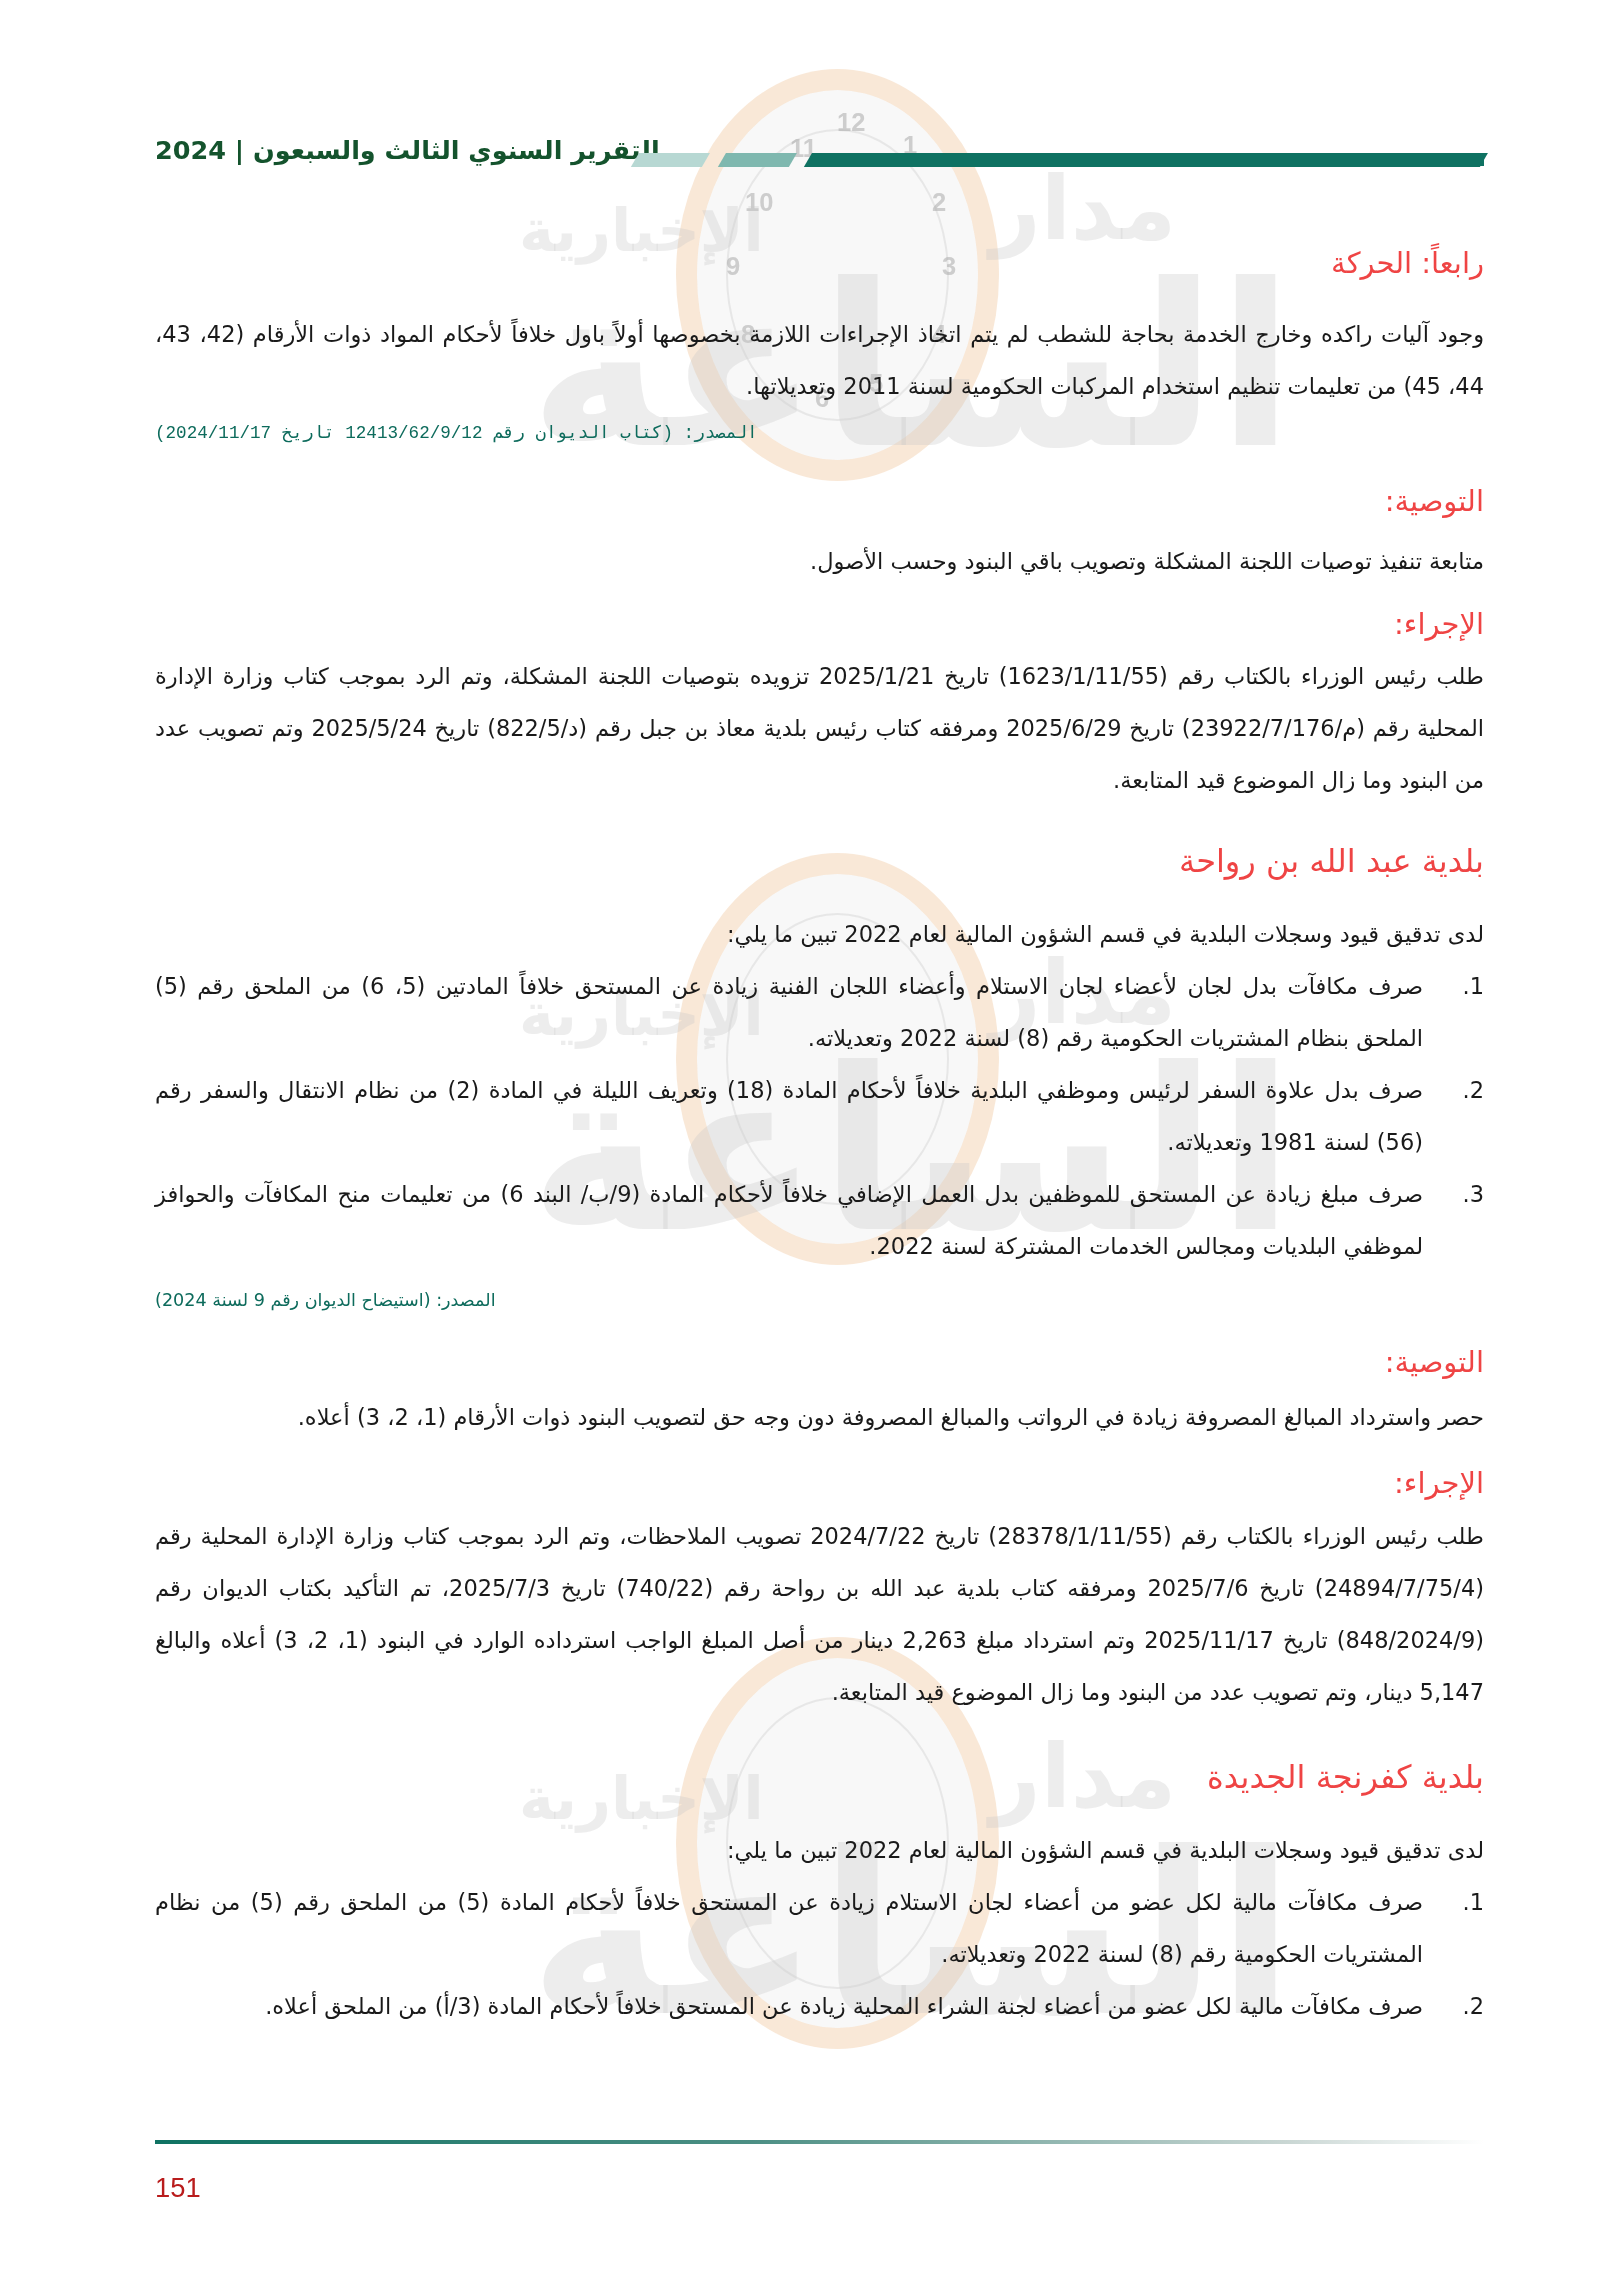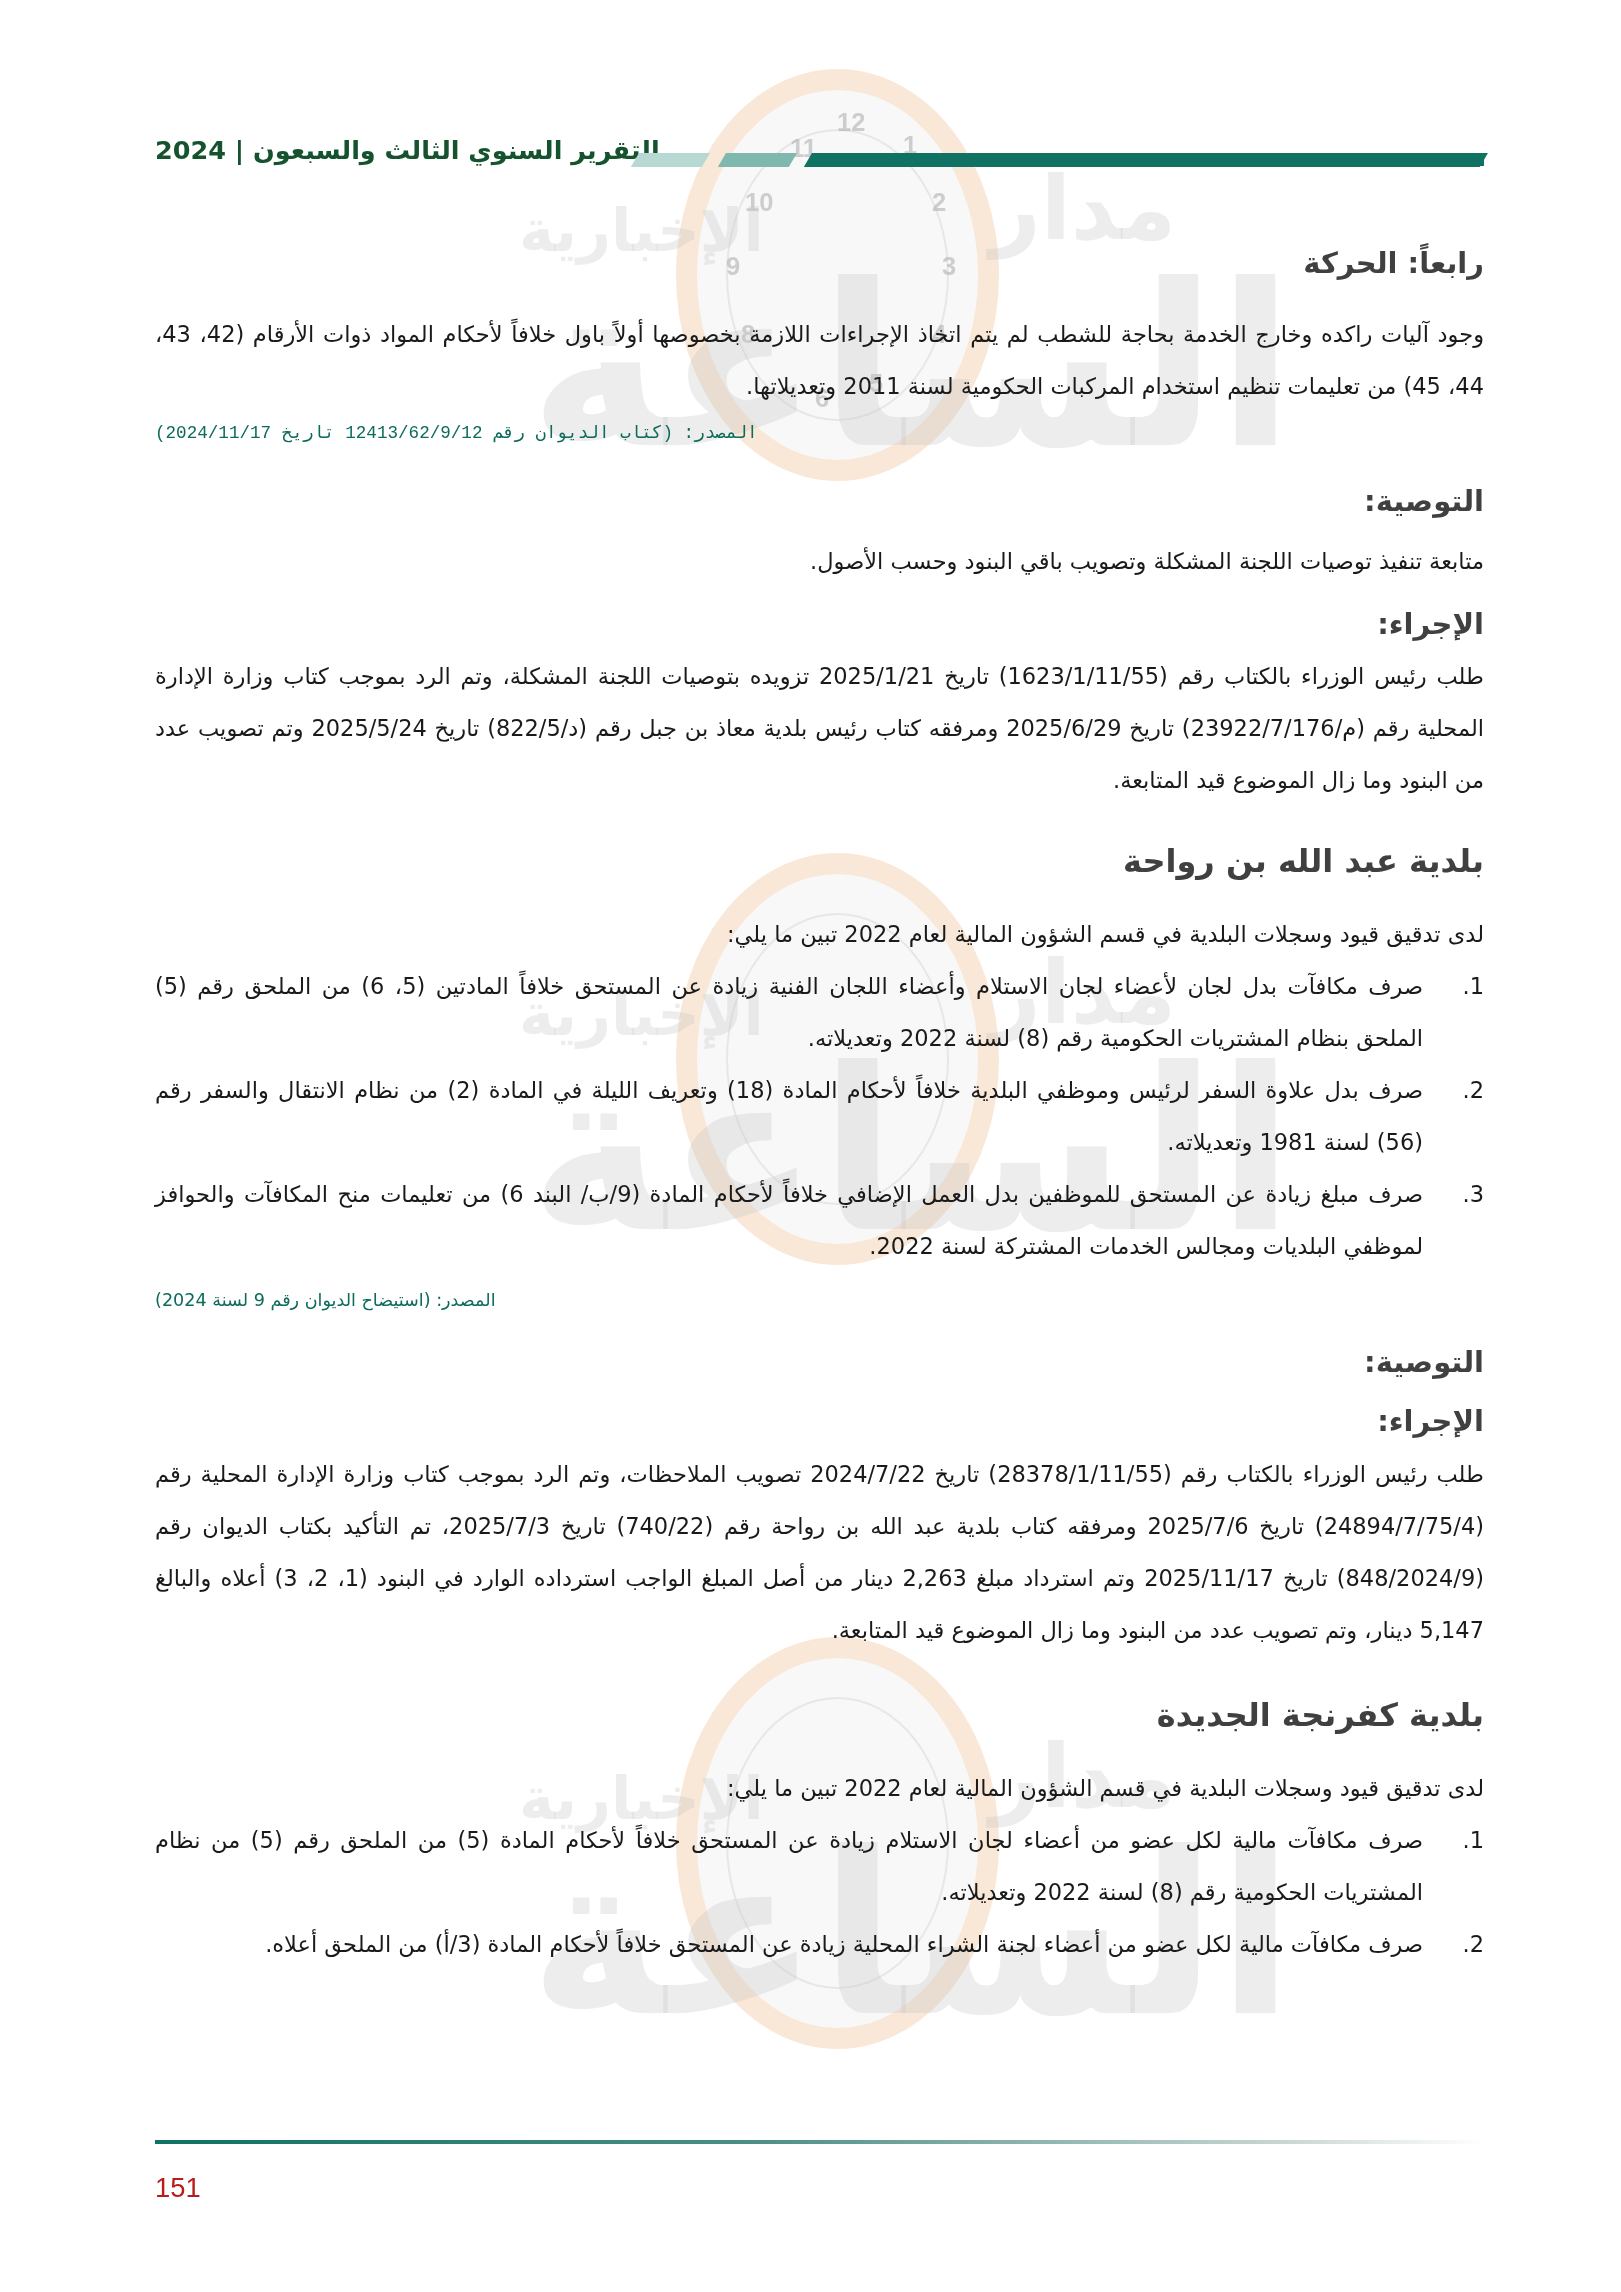--- a/index.html
+++ b/index.html
@@ -98,22 +98,22 @@
     position: absolute;
     top: 245px;
     left: 155px;
     width: 1329px;
     z-index: 2;
     direction: rtl;
     text-align: right;
   }
   .section-heading {
     font-size: 29px;
-    font-weight: bold;
-    color: #404040;
+    font-weight: normal;
+    color: #ef4444;
     margin: 0 0 25.5px 0;
     line-height: 1.3;
   }
   .section-heading.major {
     font-size: 32px;
   }
   .para {
     font-size: 22.5px;
     line-height: 52px;
     margin: 0;
@@ -244,20 +244,21 @@
         <span class="list-text">صرف بدل علاوة السفر لرئيس وموظفي البلدية خلافاً لأحكام المادة (18) وتعريف الليلة في المادة (2) من نظام الانتقال والسفر رقم (56) لسنة 1981 وتعديلاته.</span>
       </li>
       <li class="list-item">
         <span class="list-num">3.</span>
         <span class="list-text">صرف مبلغ زيادة عن المستحق للموظفين بدل العمل الإضافي خلافاً لأحكام المادة (9/ب/ البند 6) من تعليمات منح المكافآت والحوافز لموظفي البلديات ومجالس الخدمات المشتركة لسنة 2022.</span>
       </li>
     </ol>
     <p class="source" style="text-align:left;direction:rtl;">المصدر: (استيضاح الديوان رقم 9 لسنة 2024)</p>
 
     <h3 class="section-heading" style="margin-top:29px;margin-bottom:9.8px;">التوصية:</h3>
+    <p class="para">حصر واسترداد المبالغ المصروفة زيادة في الرواتب والمبالغ المصروفة دون وجه حق لتصويب البنود ذوات الأرقام (1، 2، 3) أعلاه.</p>
 
     <h3 class="section-heading" style="margin-top:21.6px;margin-bottom:7.8px;">الإجراء:</h3>
     <p class="para">طلب رئيس الوزراء بالكتاب رقم (28378/1/11/55) تاريخ 2024/7/22 تصويب الملاحظات، وتم الرد بموجب كتاب وزارة الإدارة المحلية رقم (24894/7/75/4) تاريخ 2025/7/6 ومرفقه كتاب بلدية عبد الله بن رواحة رقم (740/22) تاريخ 2025/7/3، تم التأكيد بكتاب الديوان رقم (848/2024/9) تاريخ 2025/11/17 وتم استرداد مبلغ 2,263 دينار من أصل المبلغ الواجب استرداده الوارد في البنود (1، 2، 3) أعلاه والبالغ 5,147 دينار، وتم تصويب عدد من البنود وما زال الموضوع قيد المتابعة.</p>
   </section>
 
   <section style="margin-top:39px;">
     <h2 class="section-heading major">بلدية كفرنجة الجديدة</h2>
     <p class="para">لدى تدقيق قيود وسجلات البلدية في قسم الشؤون المالية لعام 2022 تبين ما يلي:</p>
     <ol class="list">
       <li class="list-item">

